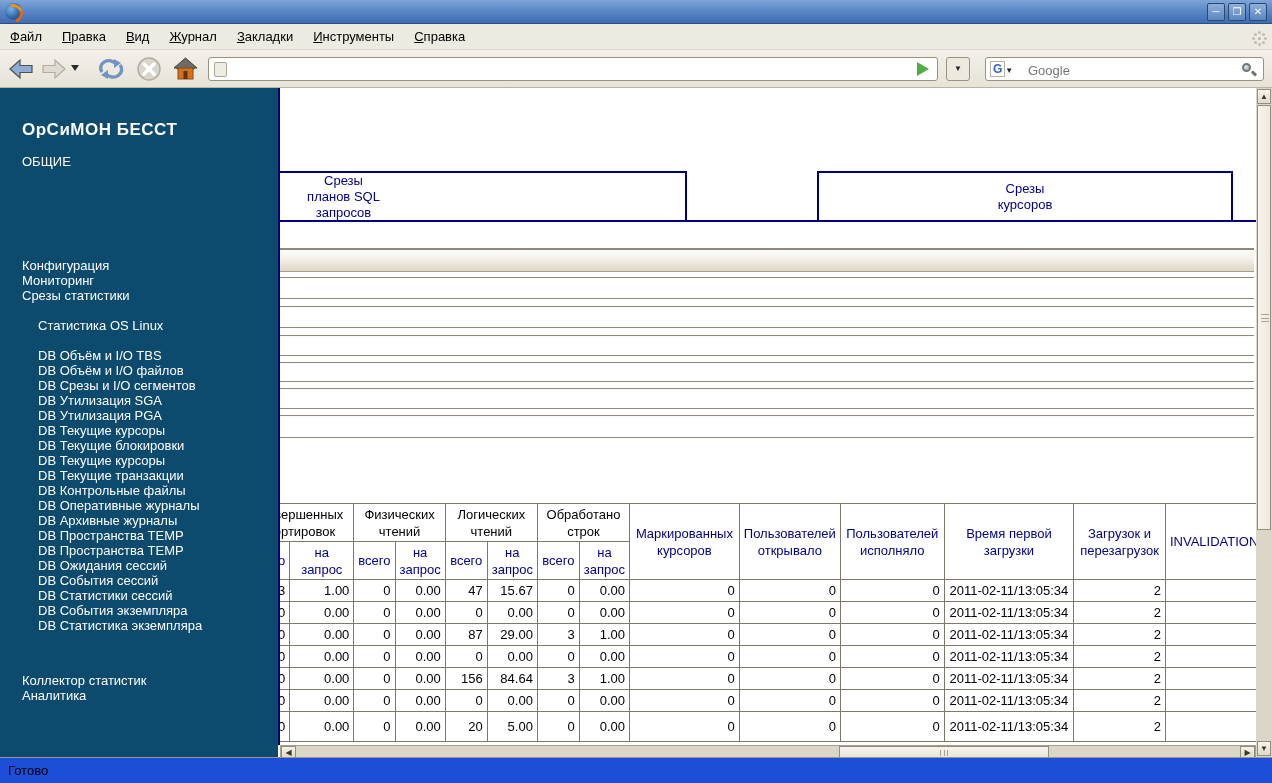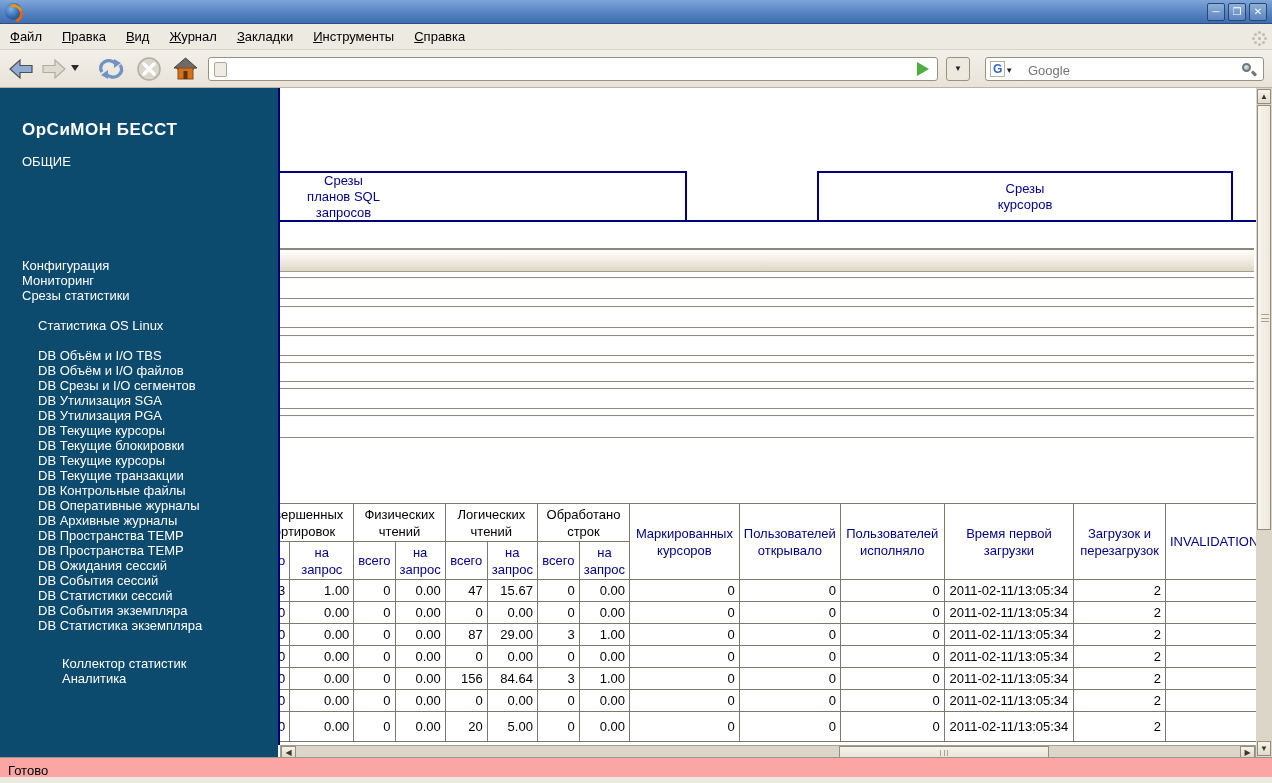--- a/index.html
+++ b/index.html
@@ -111,21 +111,21 @@
   .vscroll { position:absolute; left:1256px; top:0; width:16px; height:669px; background:#DBD6C7; z-index:40; }
   .vscroll .up { left:1px; top:1px; width:14px; height:15px; font-size:8px; line-height:14px; }
   .vscroll .down { left:1px; top:653px; width:14px; height:15px; font-size:8px; line-height:14px; }
   .v-thumb { position:absolute; left:1px; top:17px; width:14px; height:425px;
     background:linear-gradient(90deg,#F7F4EE,#EDE9DF); border:1px solid #928d7d; }
   .v-thumb .grip { position:absolute; top:50%; left:3px; height:8px; width:8px; margin-top:-4px;
     border-top:1px solid #a8a290; border-bottom:1px solid #a8a290; }
   .v-thumb .grip::after { content:""; position:absolute; top:3px; left:0; width:8px; height:1px; background:#a8a290; }
 
   
-  .statusbar { position:absolute; left:0; top:757px; width:1272px; height:20px; background:#fca5a5;
+  .statusbar { position:absolute; left:0; top:757px; width:1272px; height:26px; background:#1d4ed8;
     border-top:1px solid #9c978a; font-size:13px; color:#000; padding:5px 0 0 8px; }
 
   svg { display:block; }
 </style>
 </head>
 <body>
 
 <div class="window">
 
   <div class="titlebar">
@@ -424,21 +424,21 @@
           <div class="side-link">DB Оперативные журналы</div>
           <div class="side-link">DB Архивные журналы</div>
           <div class="side-link">DB Пространства TEMP</div>
           <div class="side-link">DB Пространства TEMP</div>
           <div class="side-link">DB Ожидания сессий</div>
           <div class="side-link">DB События сессий</div>
           <div class="side-link">DB Статистики сессий</div>
           <div class="side-link">DB События экземпляра</div>
           <div class="side-link">DB Статистика экземпляра</div>
         </div>
-      <div class="side-grp" style="left:22px; top:568px;margin-left:40px;" id="sb-bottom">
+      <div class="side-grp" style="left:22px; top:585px;" id="sb-bottom">
           <div class="side-link">Коллектор статистик</div>
           <div class="side-link">Аналитика</div>
         </div>
     </div>
     <div class="navy-line"></div>
 
     <div class="vscroll">
       <div class="sb-btn up" style="position:absolute;">▲</div>
       <div class="v-thumb">
           <div class="grip"></div>

